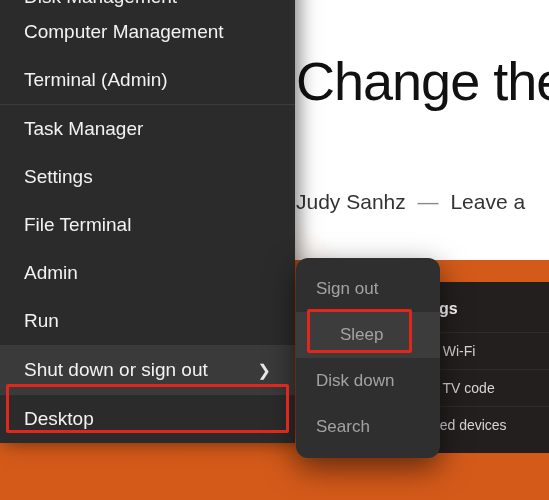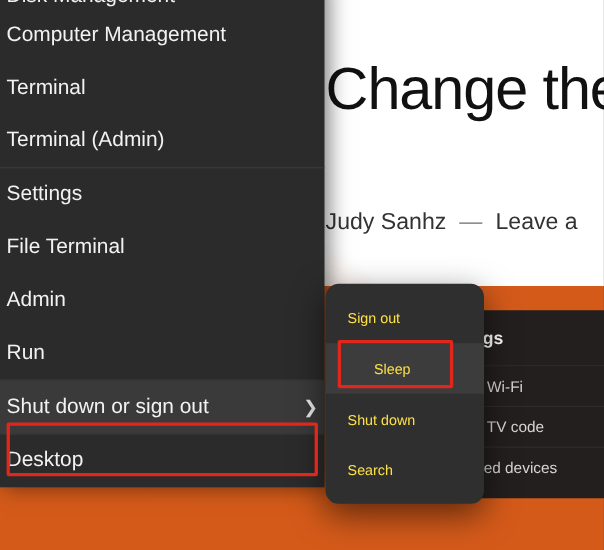--- a/index.html
+++ b/index.html
@@ -38,21 +38,21 @@
   .menu {
     position: absolute; left: 0; top: -18px; width: 295px;
     background: #2b2b2b; color: #fff;
     box-shadow: 4px 0 18px rgba(0,0,0,0.5);
   }
   .menu .group-divider {
     height: 1px; background: #3c3c3c; margin: 0;
   }
   .menu .item {
     display: flex; align-items: center; justify-content: space-between;
-    padding: 0 6px; height: 48px; font-size: 19px; color: #f2f2f2;
+    padding: 0 24px; height: 48px; font-size: 19px; color: #f2f2f2;
     cursor: default;
   }
   .menu .item.truncated { height: 26px; padding-top: 0; align-items: flex-end; }
   .menu .item.hovered {
     background: #3a3a3a;
   }
   .menu .chevron {
     font-size: 16px; color: #e8e8e8; margin-left: 8px;
   }
   .redbox {
@@ -62,21 +62,21 @@
   .redbox.rb-shutdown { left: 6px; top: 384px; width: 283px; height: 49px; }
   .redbox.rb-sleep { left: 307px; top: 309px; width: 105px; height: 44px; }
 
   .submenu {
     position: absolute; left: 296px; top: 258px; width: 144px;
     background: #2f2f2f; border-radius: 12px; padding: 8px 0;
     box-shadow: 0 10px 30px rgba(0,0,0,0.55);
   }
   .submenu .sitem {
     padding: 0 20px; height: 46px; display: flex; align-items: center;
-    font-size: 13px; color: #fde047; cursor: default;
+    font-size: 17px; color: #a3a3a3; cursor: default;
   }
   .submenu .sitem.sel { background: #3c3c3c; padding-left: 44px; }
 
   .glow {
     position: absolute; left: 70px; top: 190px; width: 320px; height: 320px;
     background: radial-gradient(circle, rgba(210,90,20,0.35) 0%, rgba(210,90,20,0) 65%);
     pointer-events: none;
   }
 </style>
 </head>
@@ -100,26 +100,26 @@
 <div class="glow"></div>
 
 <div class="menu">
   <div class="item truncated">
       <span>Disk Management</span>
     </div>
   <div class="item">
       <span>Computer Management</span>
     </div>
   <div class="item">
-      <span>Terminal</span>
-    </div>
-  <div class="item">
       <span>Terminal (Admin)</span>
     </div>
   <div class="group-divider"></div>
+  <div class="item">
+      <span>Task Manager</span>
+    </div>
   <div class="item">
       <span>Settings</span>
     </div>
   <div class="item">
       <span>File Terminal</span>
     </div>
   <div class="item">
       <span>Admin</span>
     </div>
   <div class="item">
@@ -132,18 +132,18 @@
   </div>
   <div class="group-divider"></div>
   <div class="item">
       <span>Desktop</span>
     </div>
 </div>
 
 <div class="submenu">
   <div class="sitem">Sign out</div>
   <div class="sitem sel">Sleep</div>
-  <div class="sitem">Shut down</div>
+  <div class="sitem">Disk down</div>
   <div class="sitem">Search</div>
 </div>
 
 <div class="redbox rb-shutdown"></div>
 <div class="redbox rb-sleep"></div>
 
 </body></html>

